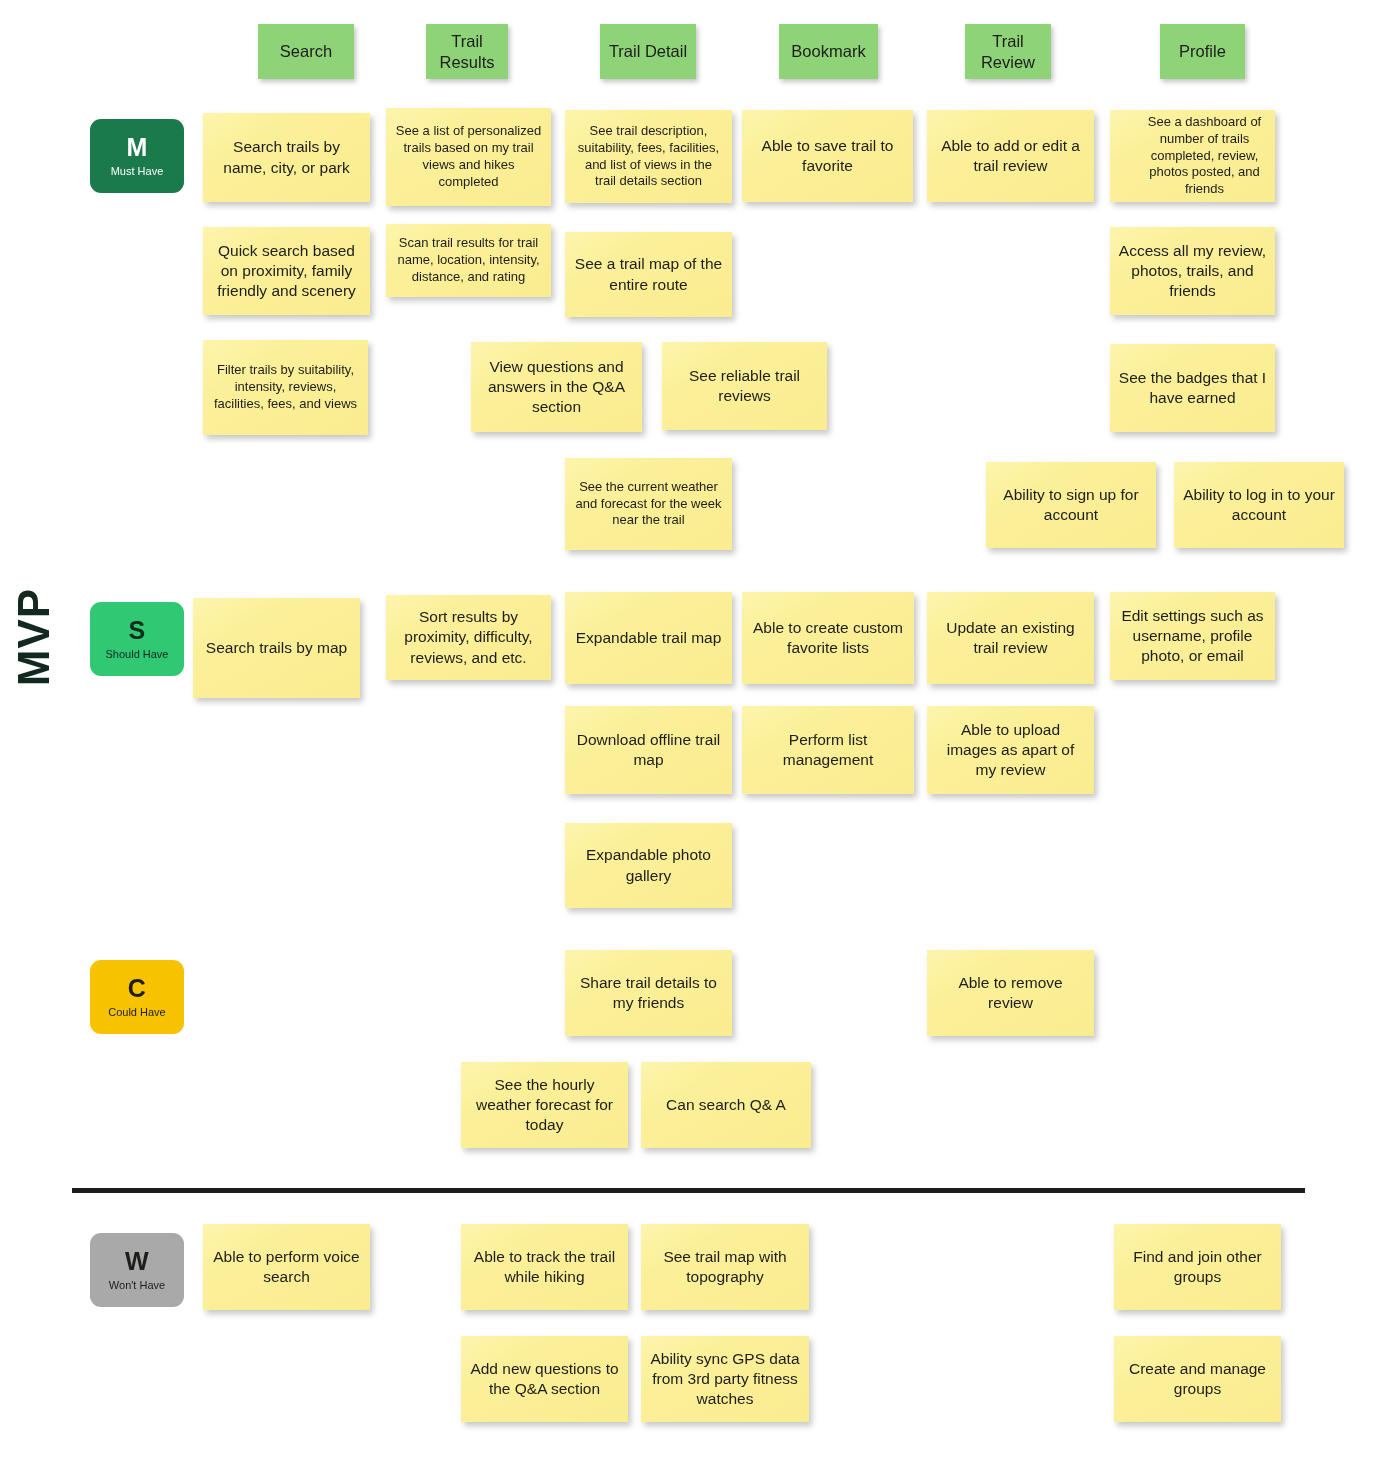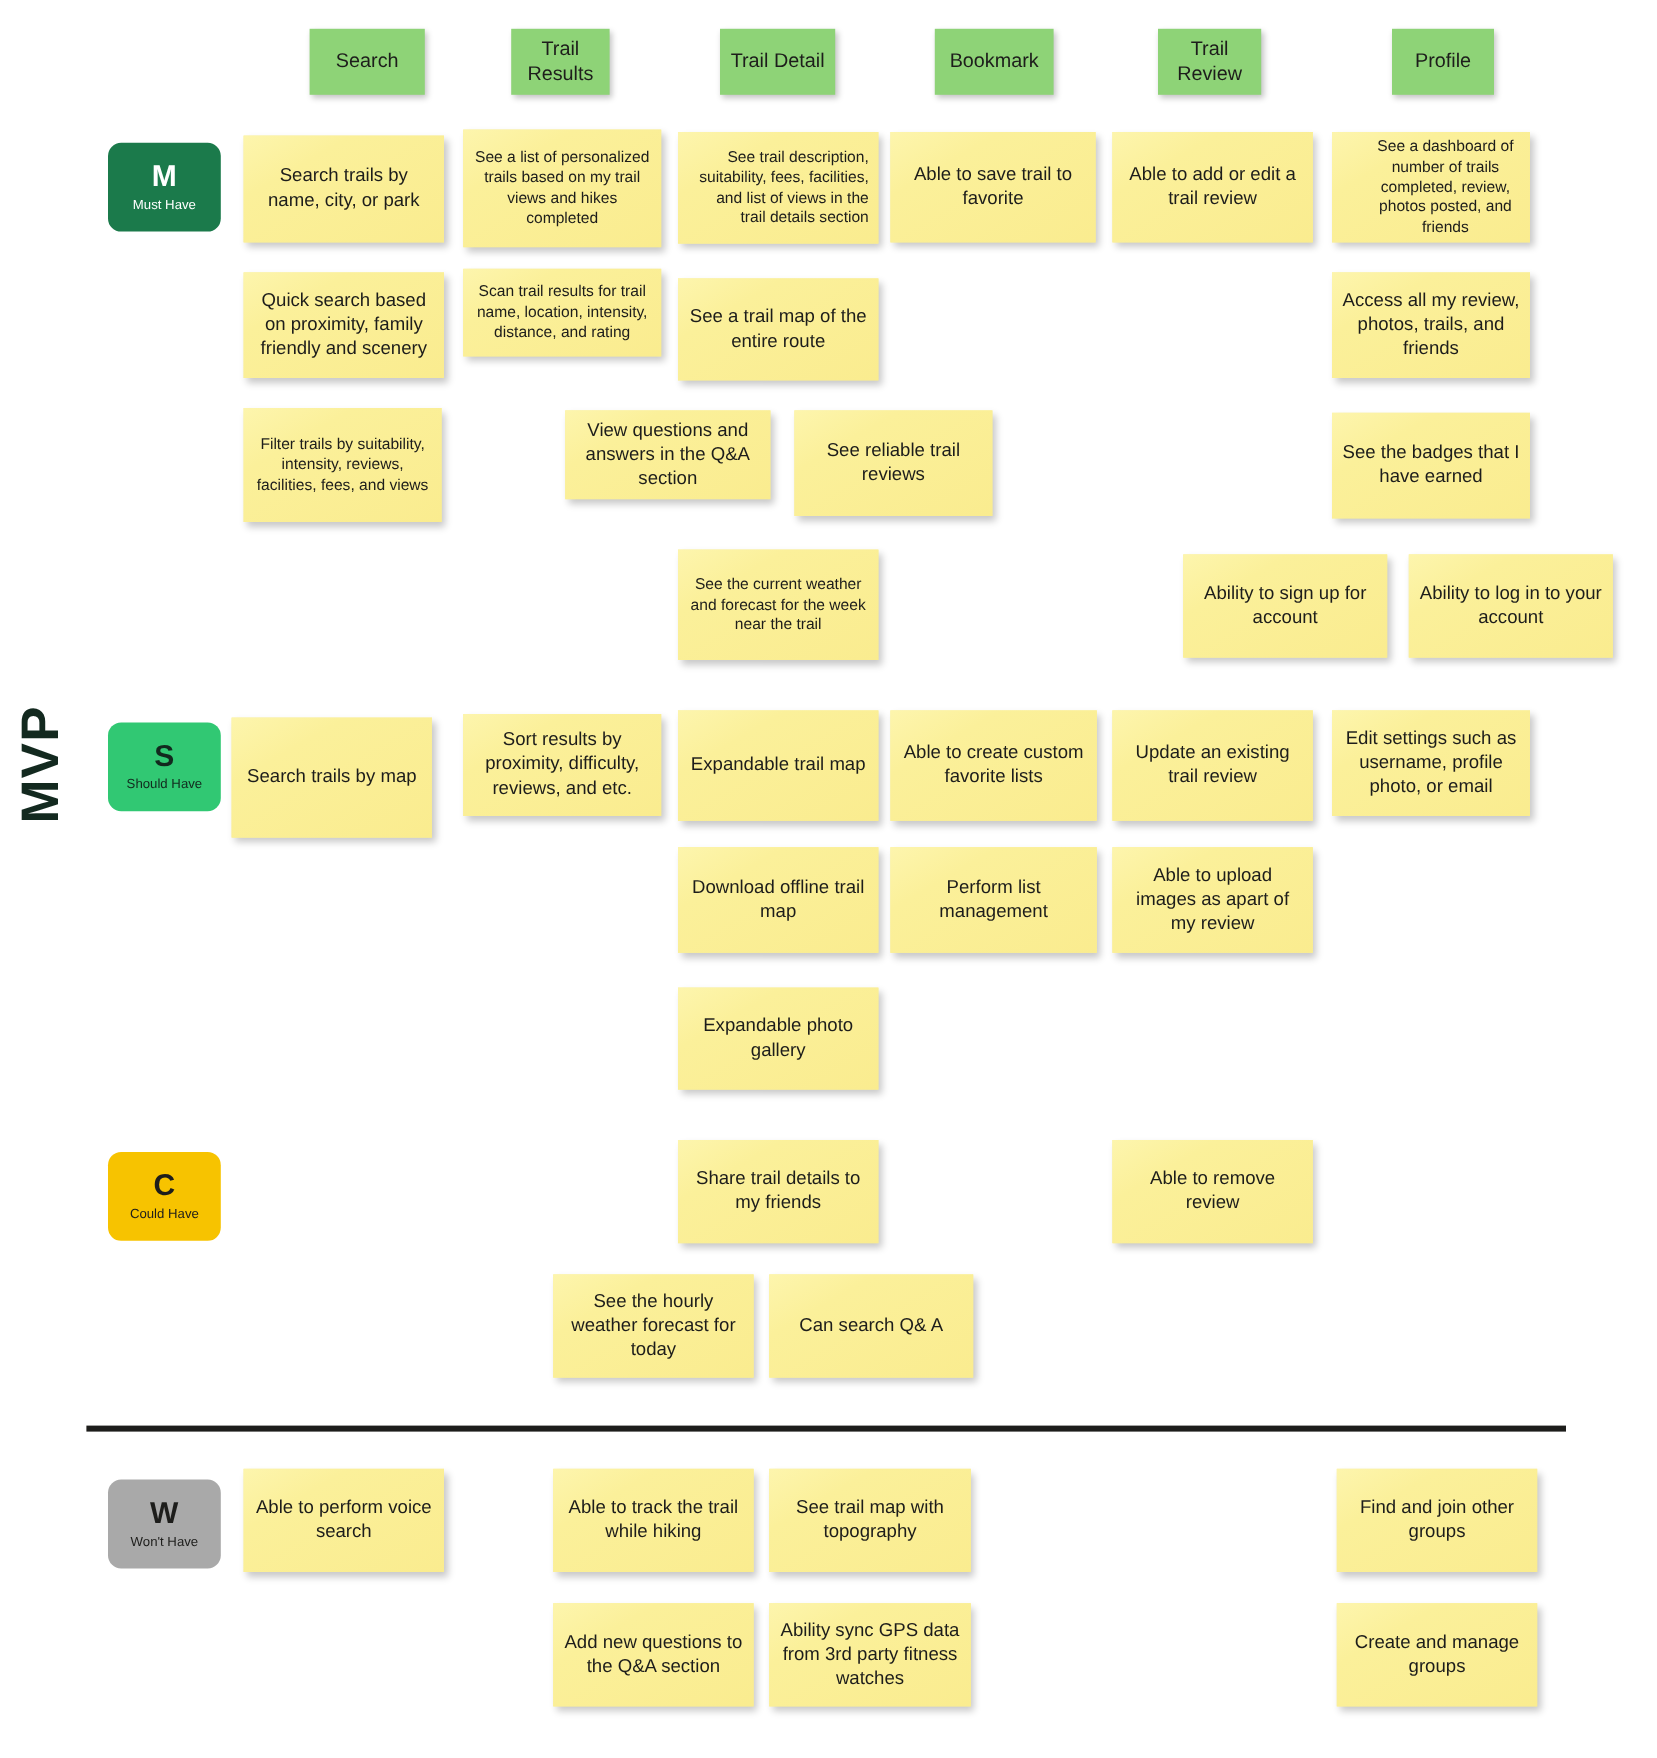--- a/index.html
+++ b/index.html
@@ -145,30 +145,30 @@
       </div>
       <div class="badge badge-w" style="left: 90px; top: 1233px;">
         <div class="badge-letter">W</div>
         <div class="badge-label">Won't Have</div>
       </div>
     </div>
 
   <div id="notes-layer">
       <div class="note" style="left: 203px; top: 113px; width: 167px; height: 89px;">Search trails by name, city, or park</div>
       <div class="note small" style="left: 386px; top: 108px; width: 165px; height: 98px;">See a list of personalized trails based on my trail views and hikes completed</div>
-      <div class="note small" style="left: 565px; top: 110px; width: 167px; height: 93px; text-align: right;">See trail description, suitability, fees, facilities, and list of views in the trail details section</div>
+      <div class="note small" style="left: 565px; top: 110px; width: 167px; height: 93px;">See trail description, suitability, fees, facilities, and list of views in the trail details section</div>
       <div class="note" style="left: 742px; top: 110px; width: 171px; height: 92px;">Able to save trail to favorite</div>
       <div class="note" style="left: 927px; top: 110px; width: 167px; height: 92px;">Able to add or edit a trail review</div>
       <div class="note small" style="left: 1110px; top: 110px; width: 165px; height: 92px; padding-left: 32px;">See a dashboard of number of trails completed, review, photos posted, and friends</div>
       <div class="note" style="left: 203px; top: 227px; width: 167px; height: 88px;">Quick search based on proximity, family friendly and scenery</div>
       <div class="note small" style="left: 386px; top: 224px; width: 165px; height: 73px;">Scan trail results for trail name, location, intensity, distance, and rating</div>
       <div class="note" style="left: 565px; top: 232px; width: 167px; height: 85px;">See a trail map of the entire route</div>
       <div class="note" style="left: 1110px; top: 227px; width: 165px; height: 88px;">Access all my review, photos, trails, and friends</div>
       <div class="note small" style="left: 203px; top: 340px; width: 165px; height: 95px;">Filter trails by suitability, intensity, reviews, facilities, fees, and views</div>
-      <div class="note" style="left: 471px; top: 342px; width: 171px; height: 74px;">View questions and answers in the Q&amp;A section</div>
+      <div class="note" style="left: 471px; top: 342px; width: 171px; height: 90px;">View questions and answers in the Q&amp;A section</div>
       <div class="note" style="left: 662px; top: 342px; width: 165px; height: 88px;">See reliable trail reviews</div>
       <div class="note" style="left: 1110px; top: 344px; width: 165px; height: 88px;">See the badges that I have earned</div>
       <div class="note small" style="left: 565px; top: 458px; width: 167px; height: 92px;">See the current weather and forecast for the week near the trail</div>
       <div class="note" style="left: 986px; top: 462px; width: 170px; height: 86px;">Ability to sign up for account</div>
       <div class="note" style="left: 1174px; top: 462px; width: 170px; height: 86px;">Ability to log in to your account</div>
       <div class="note" style="left: 193px; top: 598px; width: 167px; height: 100px;">Search trails by map</div>
       <div class="note" style="left: 386px; top: 595px; width: 165px; height: 85px;">Sort results by proximity, difficulty, reviews, and etc.</div>
       <div class="note" style="left: 565px; top: 592px; width: 167px; height: 92px;">Expandable trail map</div>
       <div class="note" style="left: 742px; top: 592px; width: 172px; height: 92px;">Able to create custom favorite lists</div>
       <div class="note" style="left: 927px; top: 592px; width: 167px; height: 92px;">Update an existing trail review</div>

